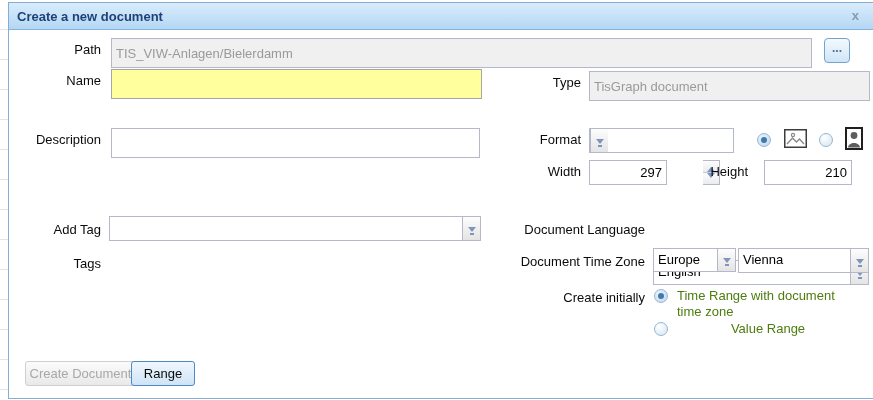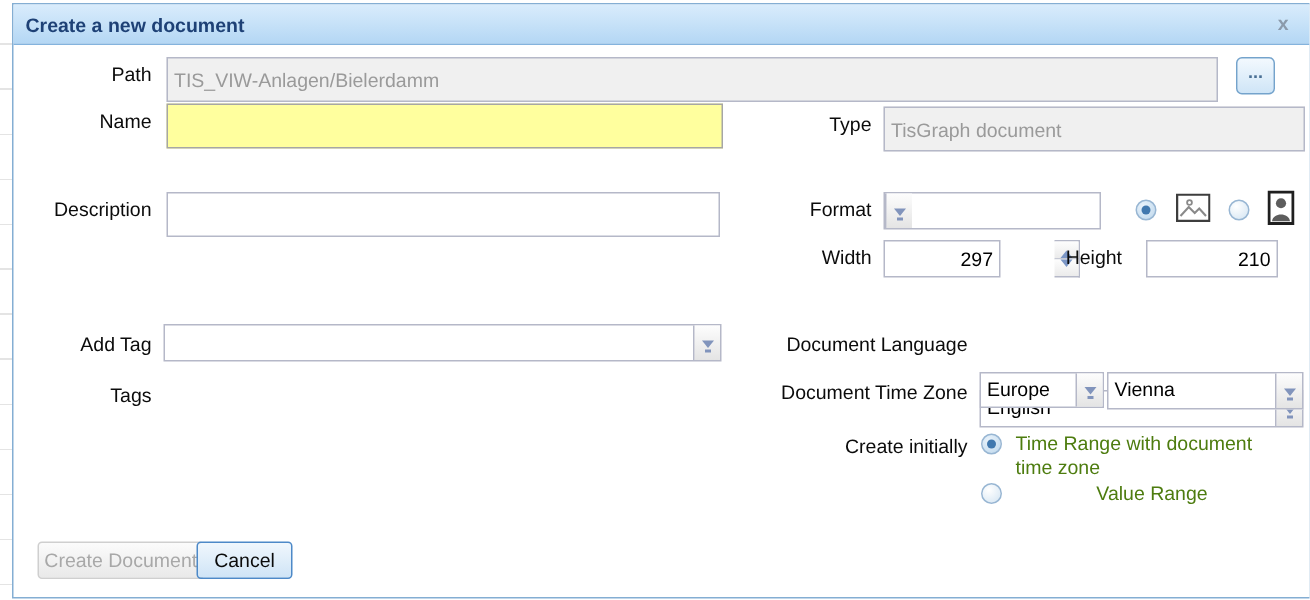--- a/index.html
+++ b/index.html
@@ -182,16 +182,16 @@
       </div>
     </div>
 
     <div class="lbl" style="left:470px; top:287px; width:166px;">Create initially</div>
     <span class="radio selected" style="left:645px; top:286px;"></span>
     <div class="opt-label" style="left:668px; top:285px; width:182px;">Time Range with document time zone</div>
     <span class="radio" style="left:645px; top:319px;"></span>
     <div class="opt-label" style="left:668px; top:318px; width:182px;text-align:center;">Value Range</div>
 
     <div class="btn disabled" style="left:6px; top:358px; width:111px;margin-left:10px;">Create Document</div>
-    <div class="btn primary" style="left:122px; top:358px; width:64px;">Cancel</div>
+    <div class="btn primary" style="left:122px; top:358px; width:64px;">Range</div>
 
   </div>
 </div>
 
 </body></html>

